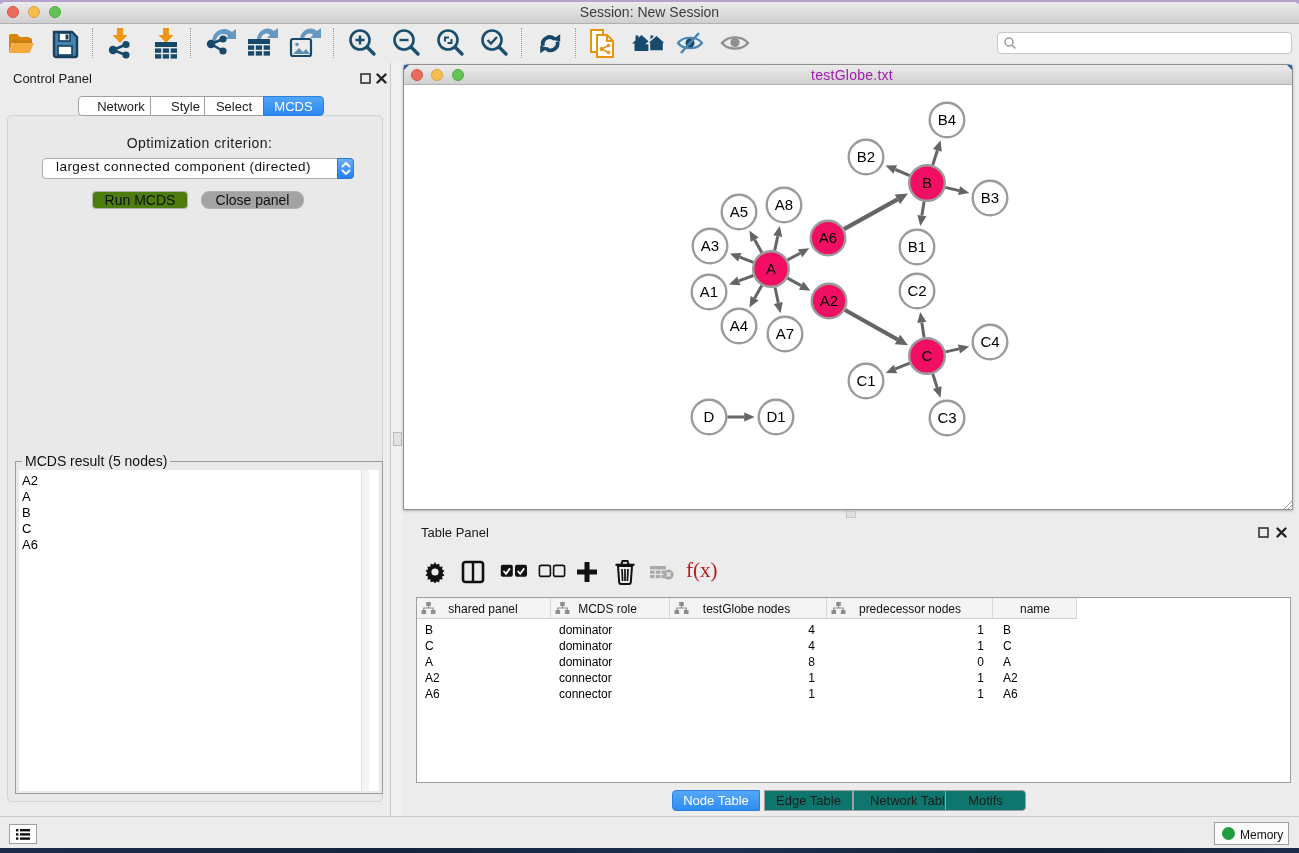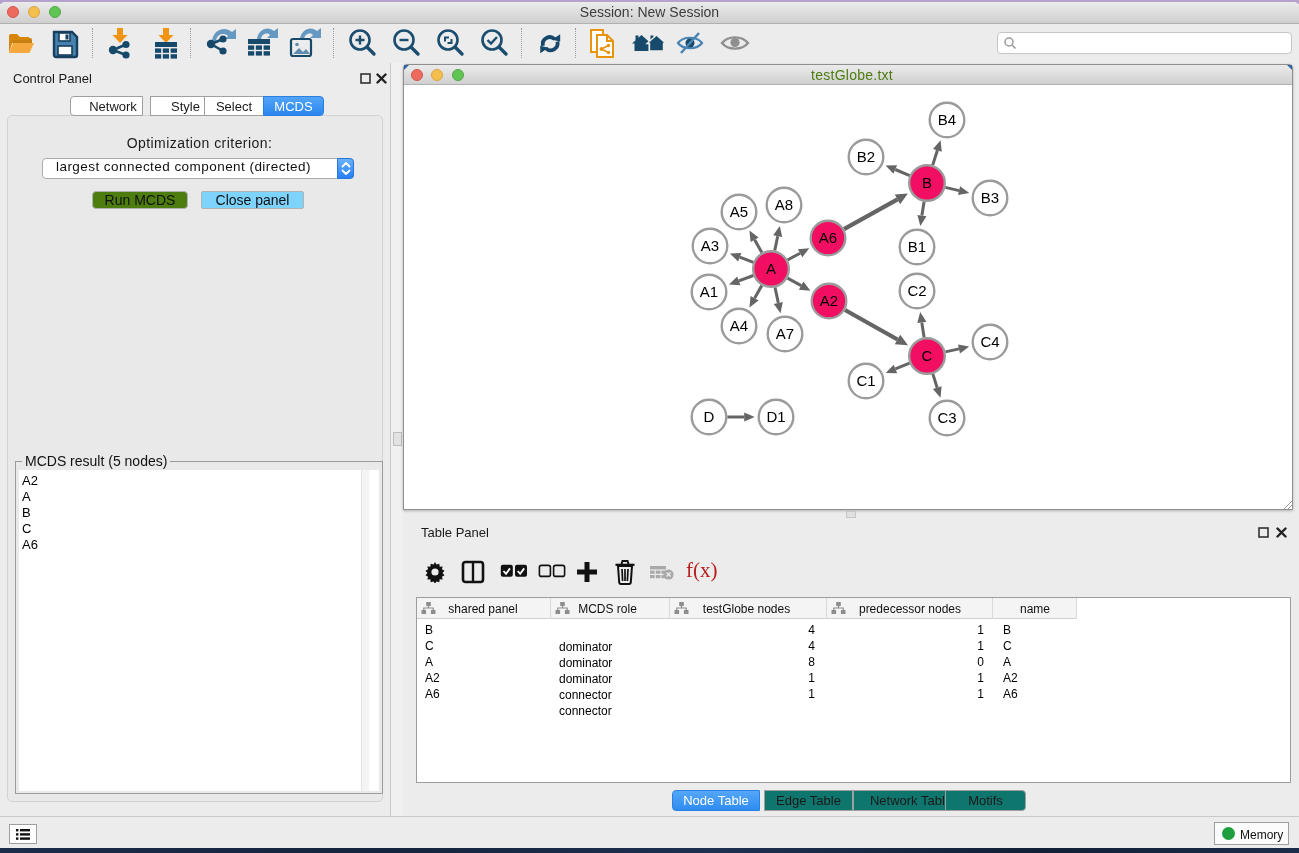--- a/index.html
+++ b/index.html
@@ -163,53 +163,53 @@
 <div class="abs" style="left:13px;top:71px;font-size:13px;color:#1a1a1a;">Control Panel</div>
 <svg class="abs" style="left:360px;top:73px;" width="11" height="11" viewBox="0 0 11 11">
       <rect x="1" y="1" width="9" height="9" fill="none" stroke="#333" stroke-width="1.6"></rect>
     </svg>
 <svg class="abs" style="left:376px;top:73px;" width="11" height="11" viewBox="0 0 11 11">
       <path d="M1.5 1.5 L9.5 9.5 M9.5 1.5 L1.5 9.5" stroke="#222" stroke-width="2.4" stroke-linecap="round"></path>
     </svg>
 
 <div class="abs" style="left:7px;top:115px;width:376px;height:687px;background:#e9e9e9;border:1px solid #d2d2d2;border-radius:5px;"></div>
 
-<div class="tabtop" style="left:70px;width:73px;border-radius:4px 0 0 4px;padding-left:13px;">Network</div>
+<div class="tabtop" style="left:78px;width:73px;border-radius:4px 0 0 4px;padding-left:13px;">Network</div>
 <div class="tabtop" style="left:150px;width:55px;padding-left:16px;">Style</div>
 <div class="tabtop" style="left:204px;width:60px;">Select</div>
 <div class="tabtop" style="left:263px;width:61px;background:linear-gradient(#52a5f7,#2b86f0);border-color:#2b7fe0;color:#fff;border-radius:0 4px 4px 0;">MCDS</div>
 <div class="abs" style="left:4px;top:135px;width:391px;text-align:center;font-size:14px;letter-spacing:0.45px;color:#1c1c1c;">Optimization criterion:</div>
 
 <div class="abs" style="left:42px;top:158px;width:312px;height:21px;background:#fff;border:1px solid #ababab;border-radius:4px;"></div>
 <div class="abs" style="left:56px;top:159px;font-size:13.5px;letter-spacing:0.45px;color:#111;">largest connected component (directed)</div>
 <div class="abs" style="left:337px;top:158px;width:17px;height:21px;background:linear-gradient(#6cb0f9,#2480f6);border:1px solid #2677d8;border-radius:0 4px 4px 0;"></div>
 <svg class="abs" style="left:340px;top:161px;" width="12" height="15" viewBox="0 0 12 15">
       <path d="M2.5 5.5 L6 2 L9.5 5.5" fill="none" stroke="#fff" stroke-width="1.8" stroke-linecap="round" stroke-linejoin="round"></path>
       <path d="M2.5 9.5 L6 13 L9.5 9.5" fill="none" stroke="#fff" stroke-width="1.8" stroke-linecap="round" stroke-linejoin="round"></path>
     </svg>
 
 <div class="abs" style="left:92px;top:191px;width:96px;height:18px;background:#4d7c0f;border:1px solid #b2b2b2;border-radius:4px;text-align:center;font-size:14px;line-height:17px;color:#111;">Run MCDS</div>
-<div class="abs" style="left:201px;top:191px;width:103px;height:18px;background:#7dd3fc;border:1px solid #b2b2b2;border-radius:2px;text-align:center;font-size:14px;line-height:17px;color:#111;">Close panel</div>
+<div class="abs" style="left:201px;top:191px;width:103px;height:18px;background:#a3a3a3;border:1px solid #b2b2b2;border-radius:8px;text-align:center;font-size:14px;line-height:17px;color:#111;">Close panel</div>
 
 <fieldset class="abs" style="left:15px;top:453px;width:368px;height:341px;border:1px solid #9b9b9b;border-radius:0;padding:0;">
 <legend style="margin-left:6px;padding:0 3px;font-size:14px;color:#111;font-family:'Liberation Sans',sans-serif;">MCDS result (5 nodes)</legend>
 </fieldset>
 <div class="abs" style="left:19px;top:470px;width:360px;height:321px;background:#fff;"></div>
 <div class="abs" style="left:361px;top:470px;width:8px;height:321px;background:#f4f4f4;border-left:1px solid #e2e2e2;"></div>
 <div class="abs" style="left:22px;top:473px;font-size:13px;color:#000;line-height:16px;">A2<br>A<br>B<br>C<br>A6</div>
 
 <div class="abs" style="left:391px;top:63px;width:12px;height:753px;background:#f0f0f0;"></div>
 <div class="abs" style="left:393px;top:432px;width:9px;height:14px;background:#e2e2e2;border:1px solid #bdbdbd;"></div>
 
 <div class="abs" style="left:403px;top:64px;width:890px;height:446px;background:#fff;border:1px solid #8e8e8e;border-radius:4px 4px 0 0;box-shadow:0 1px 3px rgba(0,0,0,0.25);"></div>
 <div class="abs" style="left:404px;top:65px;width:888px;height:20px;background:linear-gradient(#ecebeb,#d0d0d0);border-bottom:1px solid #b1b1b1;border-radius:4px 4px 0 0;"></div>
 <div class="abs tl" style="left:411px;top:69px;background:#ed6a5e;border:1px solid #d35549;"></div>
 <div class="abs tl" style="left:431px;top:69px;background:#f5bf4f;border:1px solid #d8a440;"></div>
 <div class="abs tl" style="left:452px;top:69px;background:#61c554;border:1px solid #53a848;"></div>
-<div class="abs" style="left:408px;top:67px;width:888px;text-align:center;font-size:14px;letter-spacing:0.25px;color:#4d7c0f;">testGlobe.txt</div>
+<div class="abs" style="left:408px;top:67px;width:888px;text-align:center;font-size:14px;letter-spacing:0.25px;color:#a21caf;">testGlobe.txt</div>
 <svg class="abs" style="left:404px;top:65px;" width="5" height="5" viewBox="0 0 5 5">
       <path d="M0 0 H5 L0 5 z" fill="#3465a4"></path>
     </svg>
 <svg class="abs" style="left:1287px;top:65px;" width="5" height="5" viewBox="0 0 5 5">
       <path d="M0 0 H5 L5 5 z" fill="#3465a4"></path>
     </svg>
 <div class="abs" id="graphholder" style="left:404px;top:85px;width:888px;height:424px;background:#fff;overflow:hidden;">
 <svg width="889" height="424" font-family="Liberation Sans, sans-serif">
         <line x1="357.8" y1="167.6" x2="350.6" y2="154.7" stroke="#656565" stroke-width="3.0"></line>
         <path d="M345.4 145.6 L354.6 152.5 L346.6 157.0 Z" fill="#656565"></path>
@@ -398,21 +398,21 @@
       </g>
       <path d="M7.5 4 V6 M2.8 8 V6 H12.2 V8" fill="none" stroke="#8d8d8d" stroke-width="1.2"></path>
     </svg>
 <div class="abs" style="left:437px;top:602px;width:92px;text-align:center;font-size:12px;color:#111;">shared panel</div>
 <div class="abs" style="left:560px;top:602px;width:95px;text-align:center;font-size:12px;color:#111;">MCDS role</div>
 <div class="abs" style="left:680px;top:602px;width:133px;text-align:center;font-size:12px;color:#111;">testGlobe nodes</div>
 <div class="abs" style="left:839px;top:602px;width:142px;text-align:center;font-size:12px;color:#111;">predecessor nodes</div>
 <div class="abs" style="left:993px;top:602px;width:84px;text-align:center;font-size:12px;color:#111;">name</div>
 
 <div class="abs" style="left:425px;top:622px;font-size:12px;color:#000;line-height:16px;">B<br>C<br>A<br>A2<br>A6</div>
-<div class="abs" style="left:559px;top:622px;font-size:12px;color:#000;line-height:16px;margin-top:17px;">dominator<br>dominator<br>dominator<br>connector<br>connector</div>
+<div class="abs" style="left:559px;top:622px;font-size:12px;color:#000;line-height:16px;">dominator<br>dominator<br>dominator<br>connector<br>connector</div>
 <div class="abs" style="left:700px;top:622px;width:115px;text-align:right;font-size:12px;color:#000;line-height:16px;">4<br>4<br>8<br>1<br>1</div>
 <div class="abs" style="left:860px;top:622px;width:124px;text-align:right;font-size:12px;color:#000;line-height:16px;">1<br>1<br>0<br>1<br>1</div>
 <div class="abs" style="left:1003px;top:622px;font-size:12px;color:#000;line-height:16px;">B<br>C<br>A<br>A2<br>A6</div>
 
 <div class="abs btab" style="left:672px;width:88px;background:linear-gradient(#55a7f7,#2e8cf1);border-color:#2b7fe0;color:#fff;border-radius:4px 0 0 4px;">Node Table</div>
 <div class="abs btab" style="left:764px;width:89px;">Edge Table</div>
 <div class="abs btab" style="left:853px;width:116px;">Network Table</div>
 <div class="abs btab" style="left:945px;width:81px;border-radius:0 4px 4px 0;">Motifs</div>
 
 <div class="abs" style="left:0;top:816px;width:1299px;height:32px;background:#ececec;border-top:1px solid #c9c9c9;"></div>

